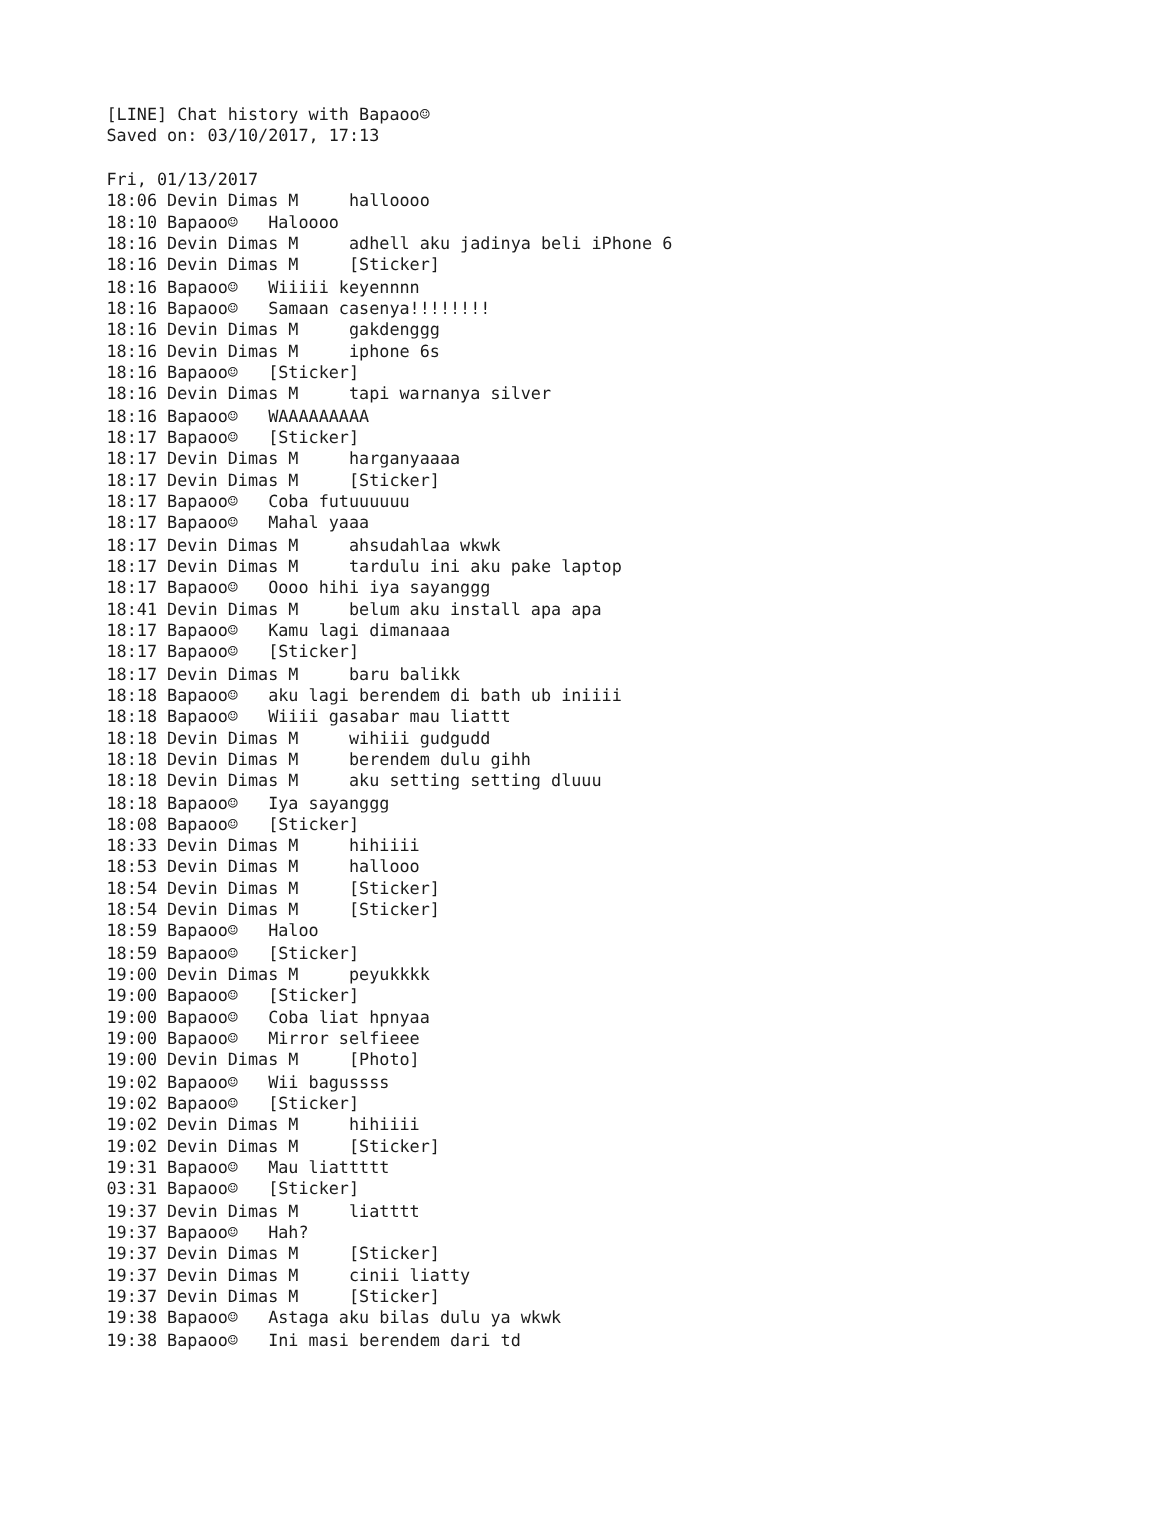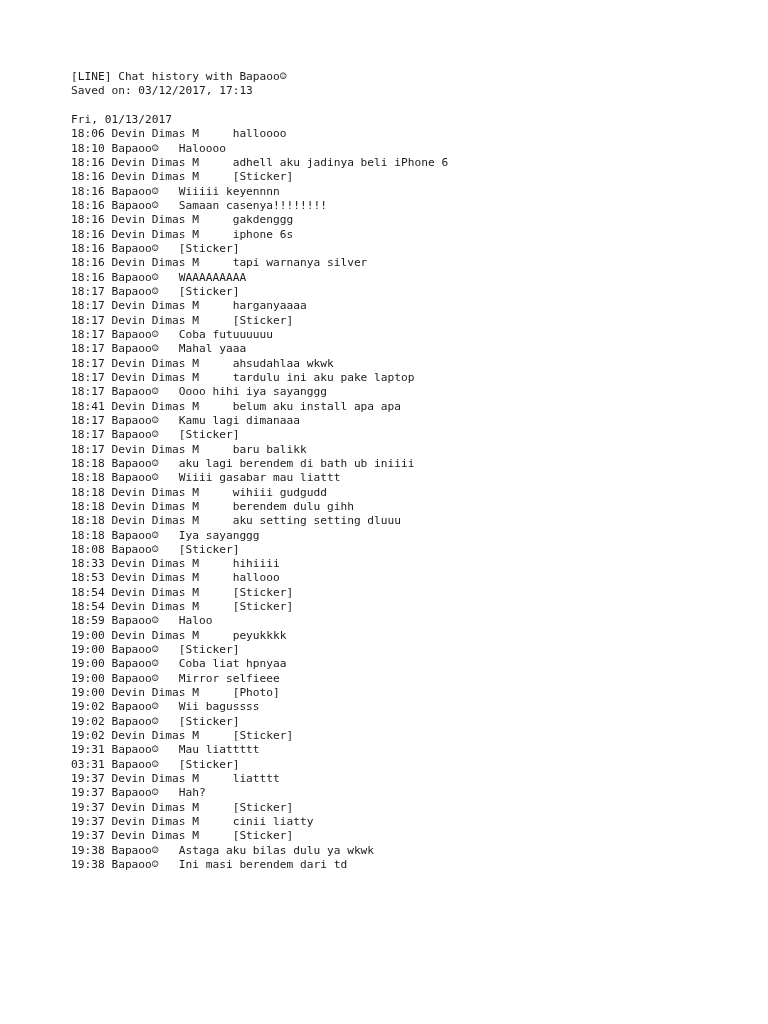--- a/index.html
+++ b/index.html
@@ -53,21 +53,21 @@
 </style>
 </head>
 <body>
 
 <div id="doc-page">
 
   <div id="text-body">
 
     <div class="txt-line header-line">[LINE] Chat history with Bapaoo☺</div>
 
-    <div class="txt-line header-line">Saved on: 03/12/2017, 17:13</div>
+    <div class="txt-line header-line">Saved on: 03/10/2017, 17:13</div>
 
     <div class="txt-line blank-line"></div>
 
     <div class="txt-line date-line">Fri, 01/13/2017</div>
 
     <div id="message-lines">
         <div class="txt-line msg-line">18:06 Devin Dimas M     halloooo</div>
         <div class="txt-line msg-line">18:10 Bapaoo☺   Haloooo</div>
         <div class="txt-line msg-line">18:16 Devin Dimas M     adhell aku jadinya beli iPhone 6</div>
         <div class="txt-line msg-line">18:16 Devin Dimas M     [Sticker]</div>
@@ -95,27 +95,29 @@
         <div class="txt-line msg-line">18:18 Devin Dimas M     wihiii gudgudd</div>
         <div class="txt-line msg-line">18:18 Devin Dimas M     berendem dulu gihh</div>
         <div class="txt-line msg-line">18:18 Devin Dimas M     aku setting setting dluuu</div>
         <div class="txt-line msg-line">18:18 Bapaoo☺   Iya sayanggg</div>
         <div class="txt-line msg-line">18:08 Bapaoo☺   [Sticker]</div>
         <div class="txt-line msg-line">18:33 Devin Dimas M     hihiiii</div>
         <div class="txt-line msg-line">18:53 Devin Dimas M     hallooo</div>
         <div class="txt-line msg-line">18:54 Devin Dimas M     [Sticker]</div>
         <div class="txt-line msg-line">18:54 Devin Dimas M     [Sticker]</div>
         <div class="txt-line msg-line">18:59 Bapaoo☺   Haloo</div>
+        <div class="txt-line msg-line">18:59 Bapaoo☺   [Sticker]</div>
         <div class="txt-line msg-line">19:00 Devin Dimas M     peyukkkk</div>
         <div class="txt-line msg-line">19:00 Bapaoo☺   [Sticker]</div>
         <div class="txt-line msg-line">19:00 Bapaoo☺   Coba liat hpnyaa</div>
         <div class="txt-line msg-line">19:00 Bapaoo☺   Mirror selfieee</div>
         <div class="txt-line msg-line">19:00 Devin Dimas M     [Photo]</div>
         <div class="txt-line msg-line">19:02 Bapaoo☺   Wii bagussss</div>
         <div class="txt-line msg-line">19:02 Bapaoo☺   [Sticker]</div>
+        <div class="txt-line msg-line">19:02 Devin Dimas M     hihiiii</div>
         <div class="txt-line msg-line">19:02 Devin Dimas M     [Sticker]</div>
         <div class="txt-line msg-line">19:31 Bapaoo☺   Mau liattttt</div>
         <div class="txt-line msg-line">03:31 Bapaoo☺   [Sticker]</div>
         <div class="txt-line msg-line">19:37 Devin Dimas M     liatttt</div>
         <div class="txt-line msg-line">19:37 Bapaoo☺   Hah?</div>
         <div class="txt-line msg-line">19:37 Devin Dimas M     [Sticker]</div>
         <div class="txt-line msg-line">19:37 Devin Dimas M     cinii liatty</div>
         <div class="txt-line msg-line">19:37 Devin Dimas M     [Sticker]</div>
         <div class="txt-line msg-line">19:38 Bapaoo☺   Astaga aku bilas dulu ya wkwk</div>
         <div class="txt-line msg-line">19:38 Bapaoo☺   Ini masi berendem dari td</div>

